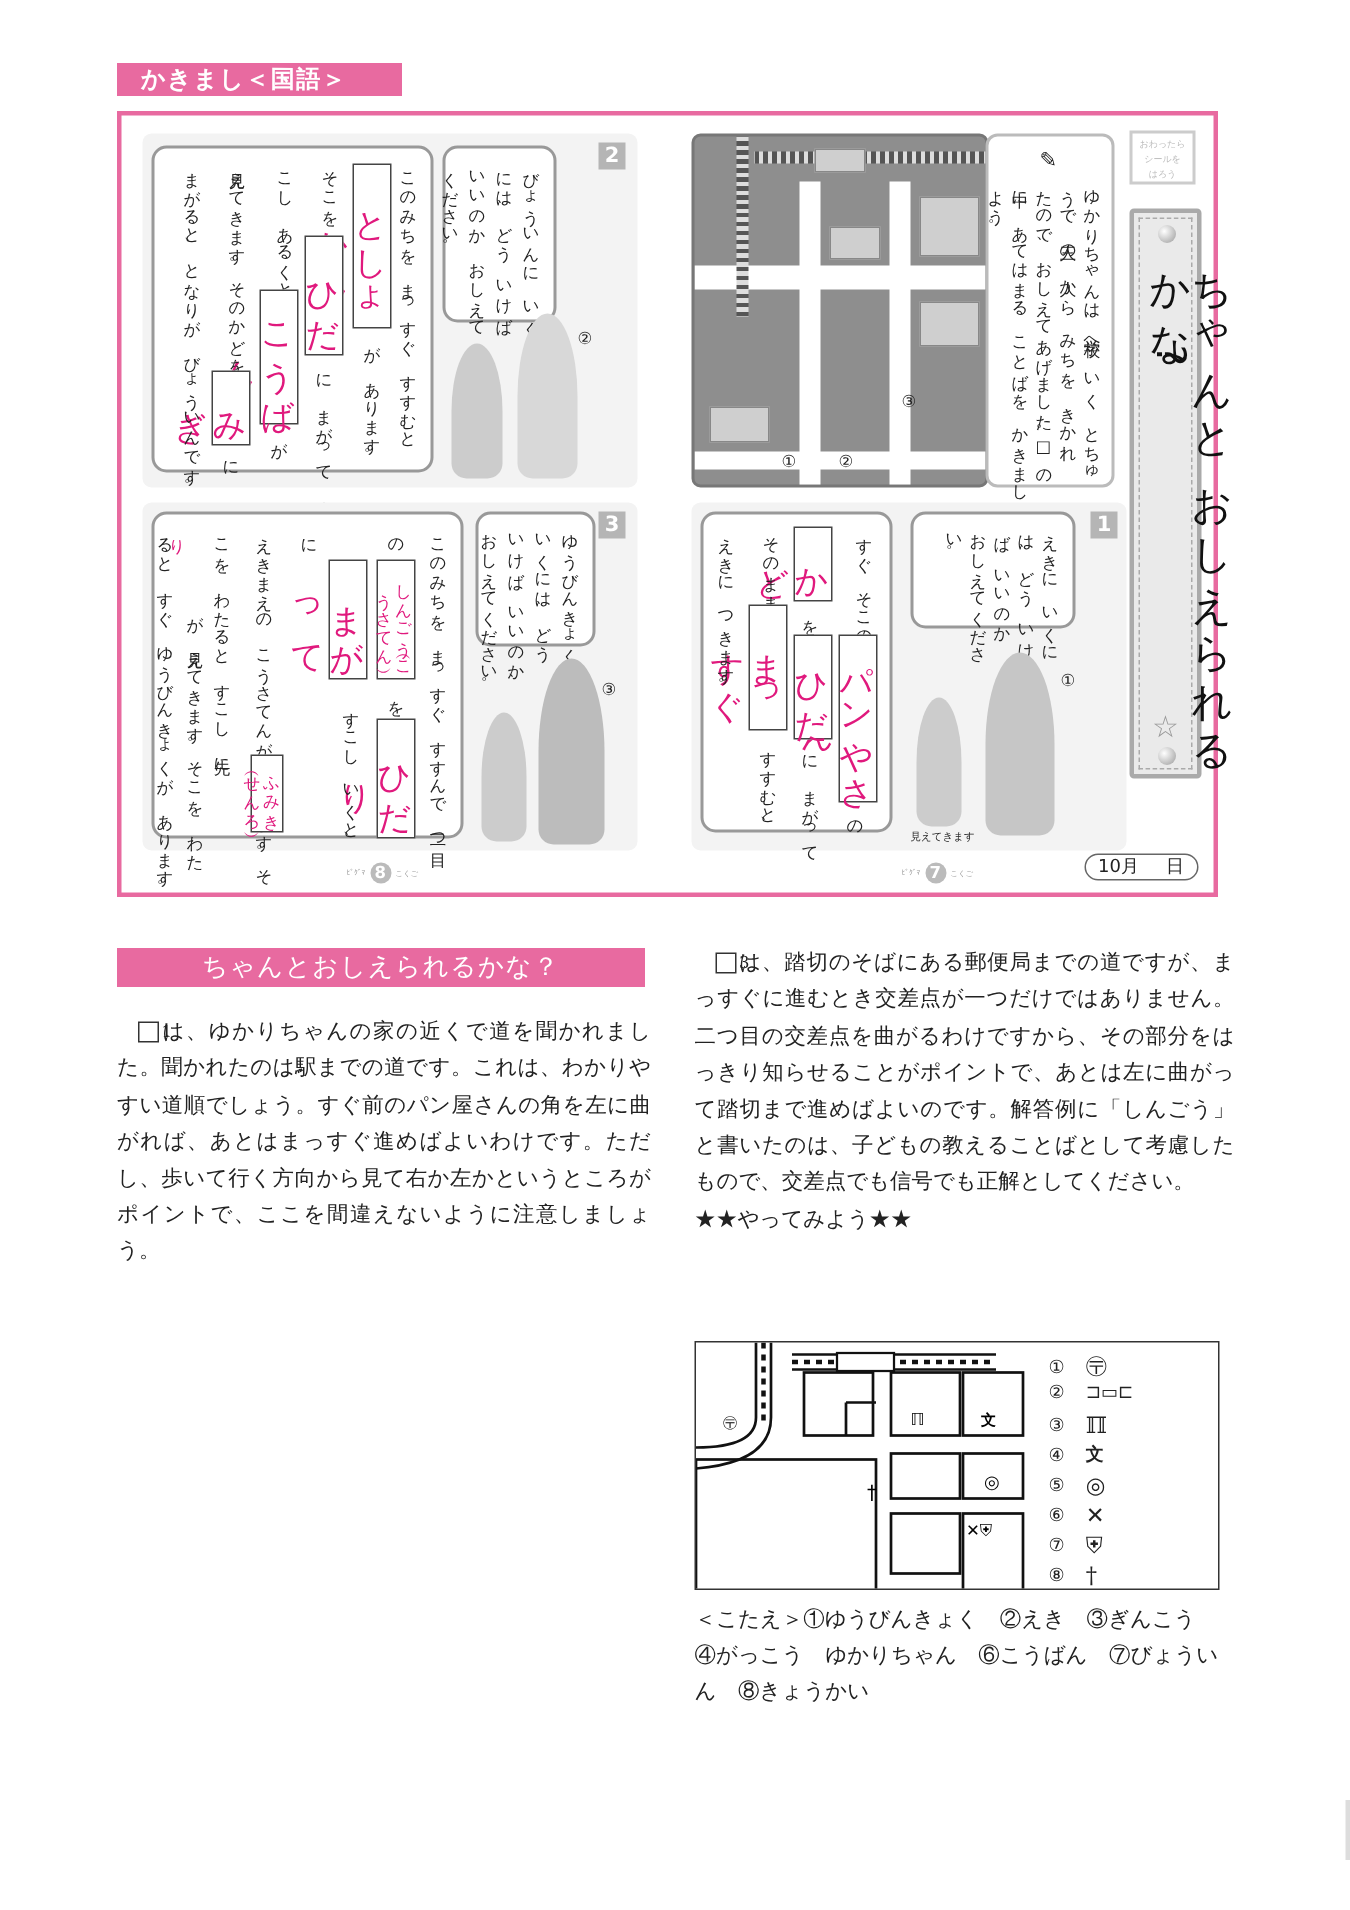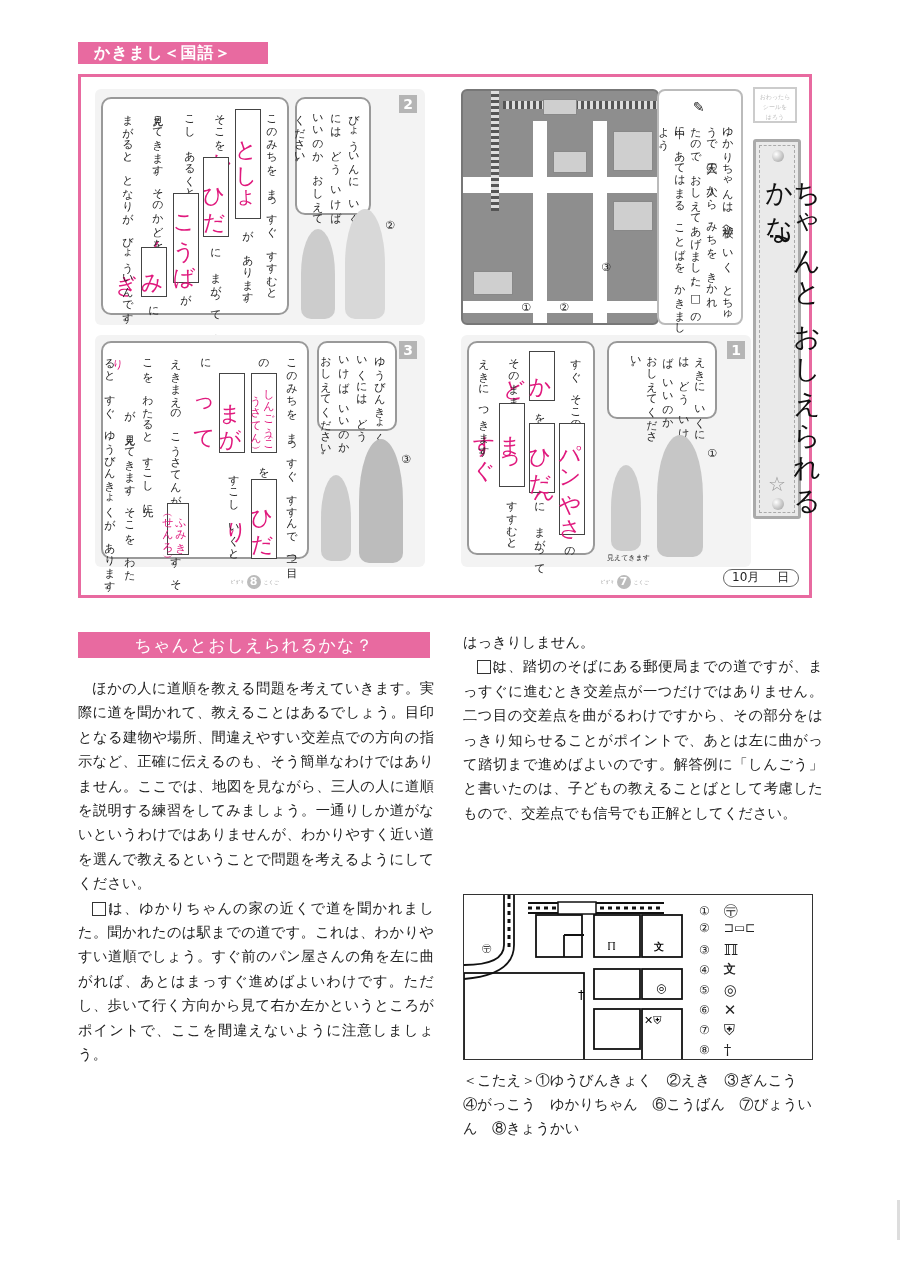--- a/index.html
+++ b/index.html
@@ -179,27 +179,26 @@
   </div>
   <div class="date-pill">
     <span>10月</span>
     <span>日</span>
   </div>
 </div>
 
 <div class="section-title">ちゃんとおしえられるかな？</div>
 
 <div class="body-text" style="left:78px;top:676px;">
-  <p>ほかの人に道順を教える問題を考えていきます。実際に道を聞かれて、教えることはあるでしょう。目印となる建物や場所、間違えやすい交差点での方向の指示など、正確に伝えるのも、そう簡単なわけではありません。ここでは、地図を見ながら、三人の人に道順を説明する練習をしてみましょう。一通りしか道がないというわけではありませんが、わかりやすく近い道を選んで教えるということで問題を考えるようにしてください。</p>
   <p><span class="boxnum">1</span><span>は、ゆかりちゃんの家の近くで道を聞かれました。聞かれたのは駅までの道です。これは、わかりやすい道順でしょう。すぐ前のパン屋さんの角を左に曲がれば、あとはまっすぐ進めばよいわけです。ただし、歩いて行く方向から見て右か左かというところがポイントで、ここを間違えないように注意しましょう。</span></p>
 </div>
 
 <div class="body-text" style="left:463px;top:630px;width:360px;">
-  <p class="noindent">はっきりしません。</p>
   <p><span class="boxnum">3</span><span>は、踏切のそばにある郵便局までの道ですが、まっすぐに進むとき交差点が一つだけではありません。二つ目の交差点を曲がるわけですから、その部分をはっきり知らせることがポイントで、あとは左に曲がって踏切まで進めばよいのです。解答例に「しんごう」と書いたのは、子どもの教えることばとして考慮したもので、交差点でも信号でも正解としてください。</span></p>
+  <p class="noindent">★★やってみよう★★</p>
 </div>
 
 <div class="legend-map">
   <svg width="220" height="164" viewBox="0 0 220 164" style="position:absolute;left:0;top:0;">
     <g fill="none" stroke="#111" stroke-width="1.8">
       <path d="M40 0 V50 Q40 70 0 70"></path>
       <path d="M50 0 V50 Q50 80 0 84"></path>
       <path d="M64 8 H200"></path>
       <path d="M64 18 H200"></path>
       <rect x="72" y="20" width="46" height="42"></rect>

